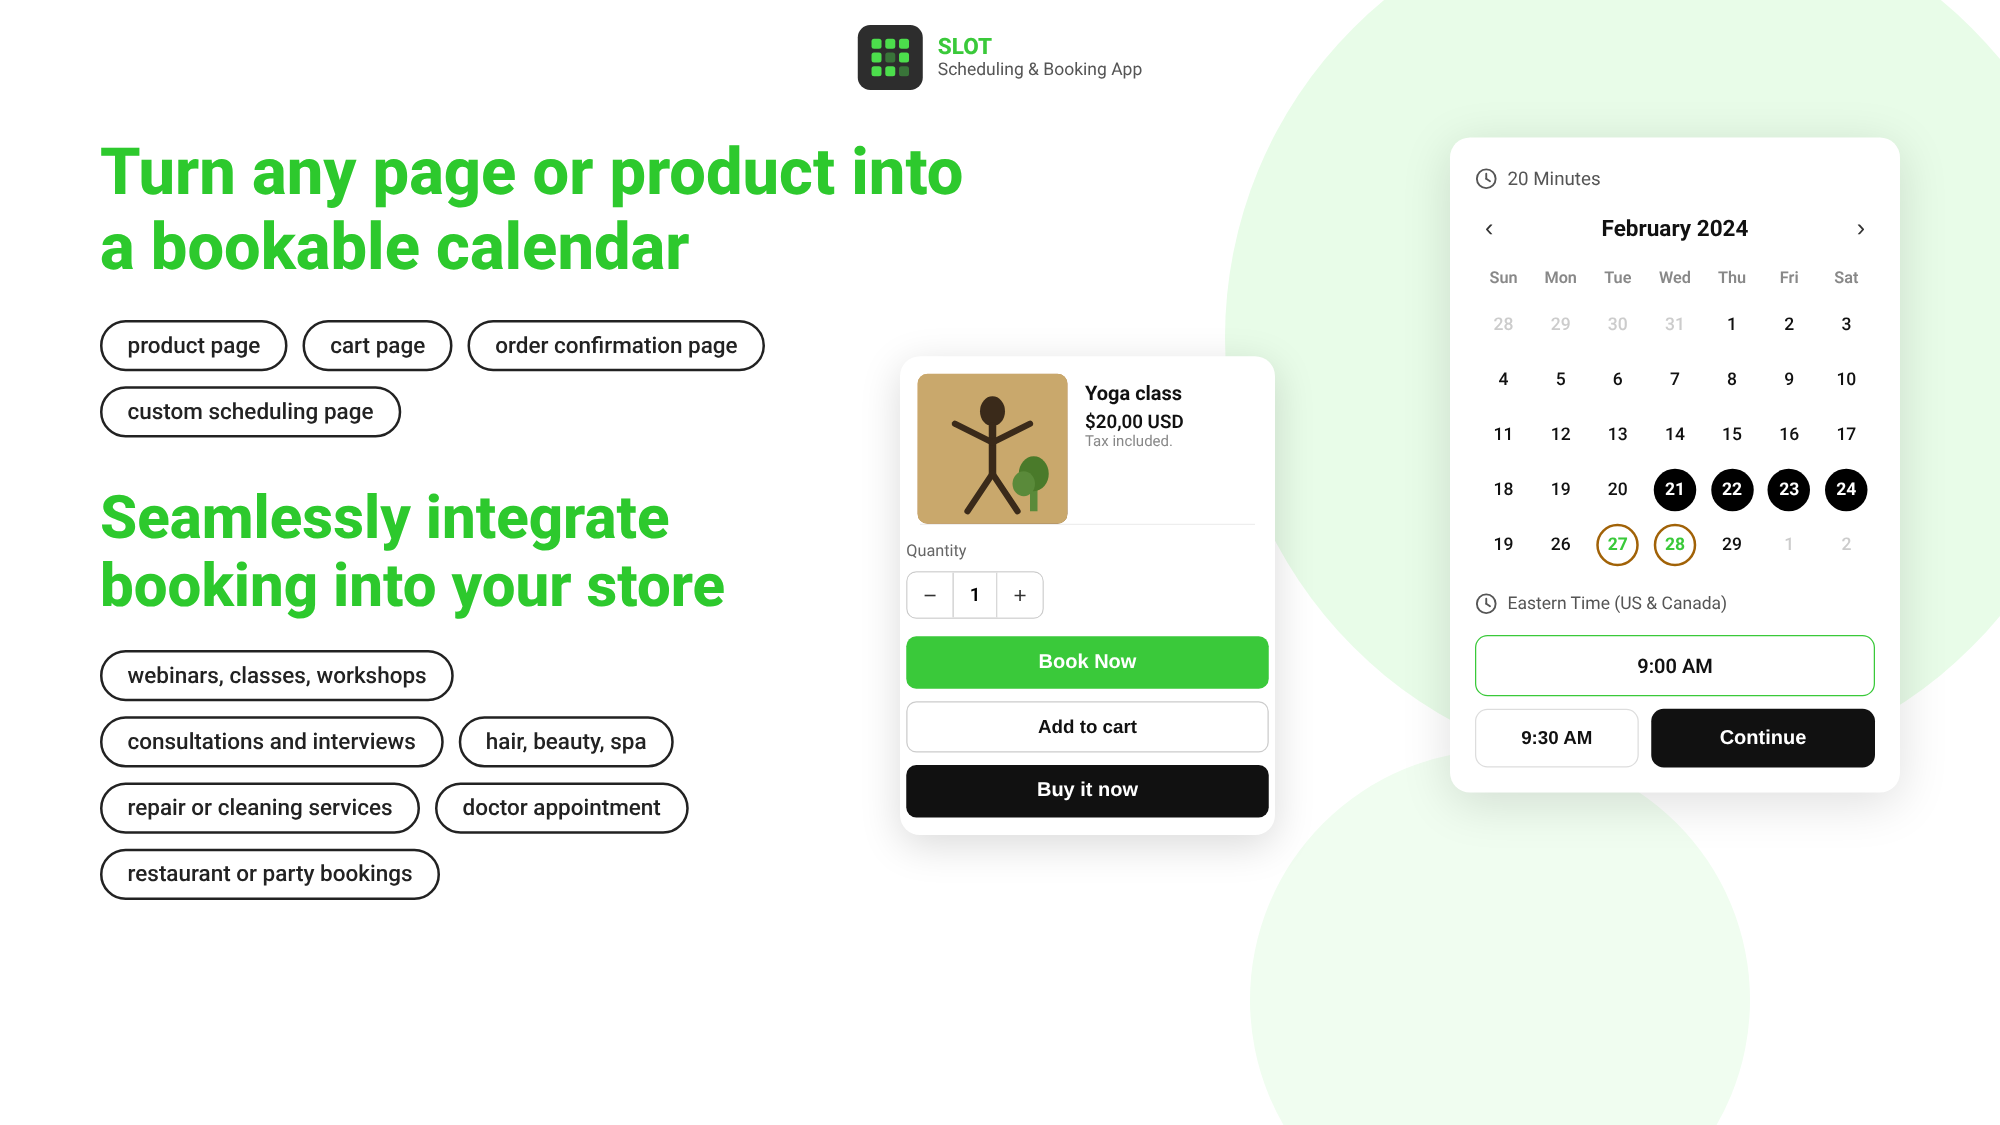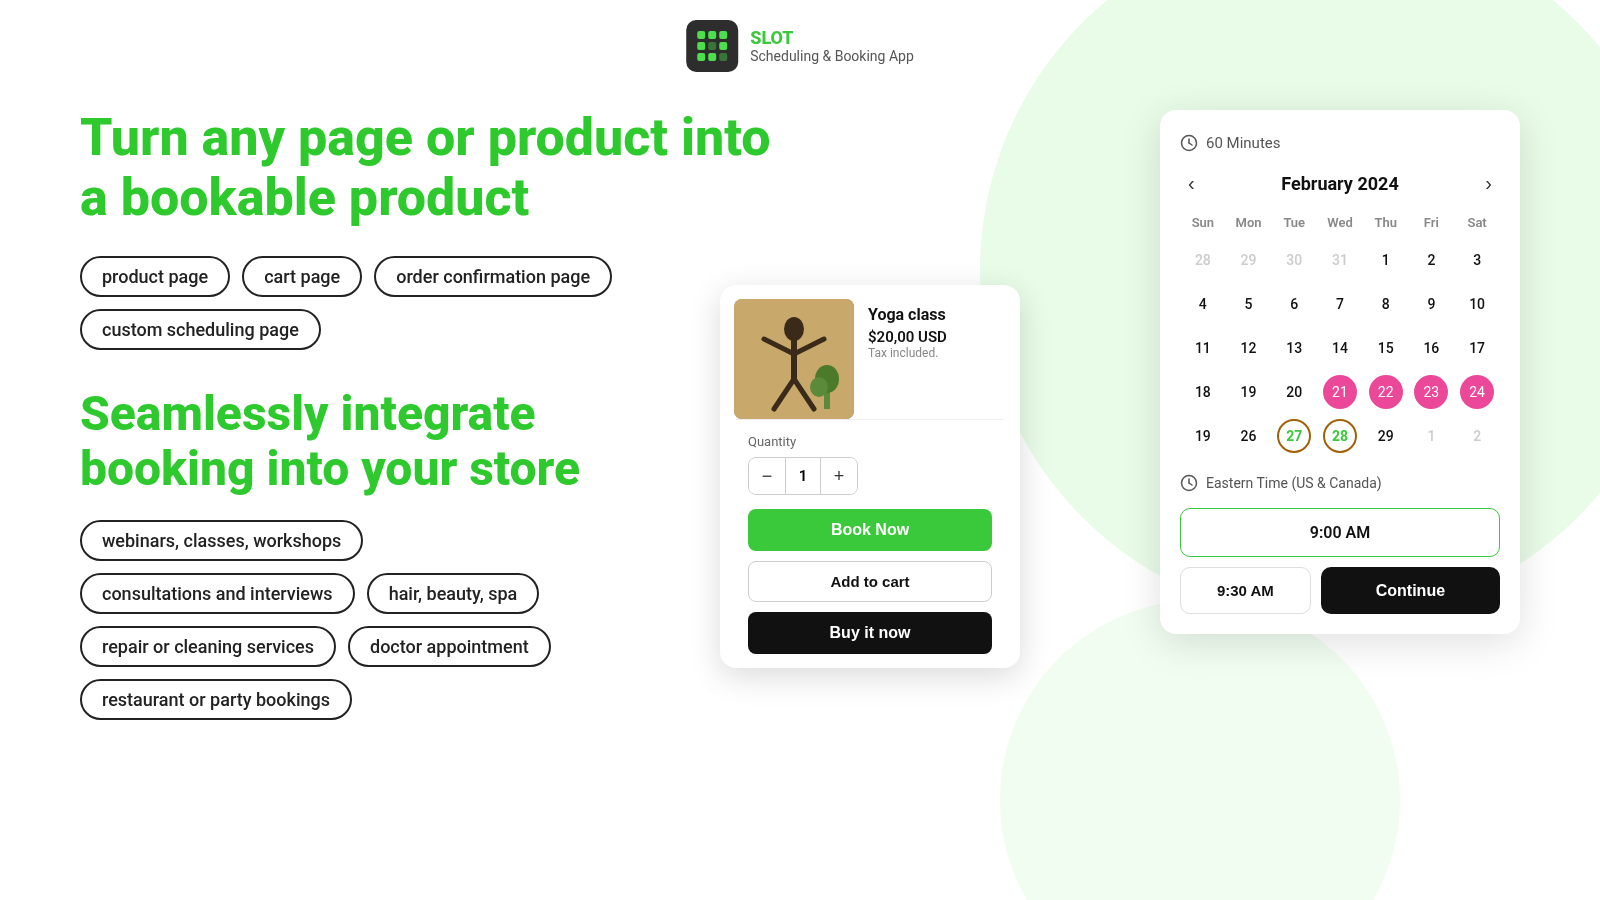--- a/index.html
+++ b/index.html
@@ -152,21 +152,21 @@
     .product-tax {
       font-size: 12px;
       color: #888;
     }
     .product-divider {
       clear: both;
       border-top: 1px solid #eee;
       margin: 0 16px;
     }
     .product-body {
-      padding: 14px 28px;
+      padding: 14px 5px;
     }
     .quantity-label {
       font-size: 13px;
       color: #666;
       margin-bottom: 8px;
     }
     .quantity-row {
       display: flex;
       align-items: center;
       gap: 0;
@@ -300,23 +300,23 @@
       display: inline-flex;
       width: 34px;
       height: 34px;
       align-items: center;
       justify-content: center;
       border-radius: 50%;
       font-size: 14px;
       font-weight: 500;
     }
     .cal-grid td .day-circle.selected {
-      background: #ec4899;
+      background: #000000;
       color: #fff;
-      font-weight: 400;
+      font-weight: 700;
     }
     .cal-grid td .day-circle.selected-outline {
       background: transparent;
       border: 2px solid #a16207;
       color: #3ac93a;
       font-weight: 700;
     }
     .cal-timezone {
       display: flex;
       align-items: center;
@@ -398,21 +398,21 @@
   </div>
   <div class="logo-text">
     <span class="logo-title">SLOT</span>
     <span class="logo-subtitle">Scheduling &amp; Booking App</span>
   </div>
 </div>
 
 <div class="left-content">
   <div class="main-headline">
     <span>Turn any page or product into</span><br>
-    <span>a bookable product</span>
+    <span>a bookable calendar</span>
   </div>
 
   <div class="tags-row">
     <span class="tag">product page</span>
     <span class="tag">cart page</span>
     <span class="tag">order confirmation page</span>
   </div>
   <div class="tags-row">
     <span class="tag">custom scheduling page</span>
   </div>
@@ -477,21 +477,21 @@
   </div>
 </div>
 
 <div class="calendar-card">
   <div class="cal-duration">
     <svg class="clock-icon" viewBox="0 0 18 18" fill="none" xmlns="http://www.w3.org/2000/svg">
       <circle cx="9" cy="9" r="7.5" stroke="#555" stroke-width="1.5"></circle>
       <line x1="9" y1="5" x2="9" y2="9" stroke="#555" stroke-width="1.5" stroke-linecap="round"></line>
       <line x1="9" y1="9" x2="12" y2="11" stroke="#555" stroke-width="1.5" stroke-linecap="round"></line>
     </svg>
-    <span>60 Minutes</span>
+    <span>20 Minutes</span>
   </div>
 
   <div class="cal-header">
     <button class="cal-nav">‹</button>
     <span class="cal-month">February 2024</span>
     <button class="cal-nav">›</button>
   </div>
 
   <table class="cal-grid">
     <thead>

